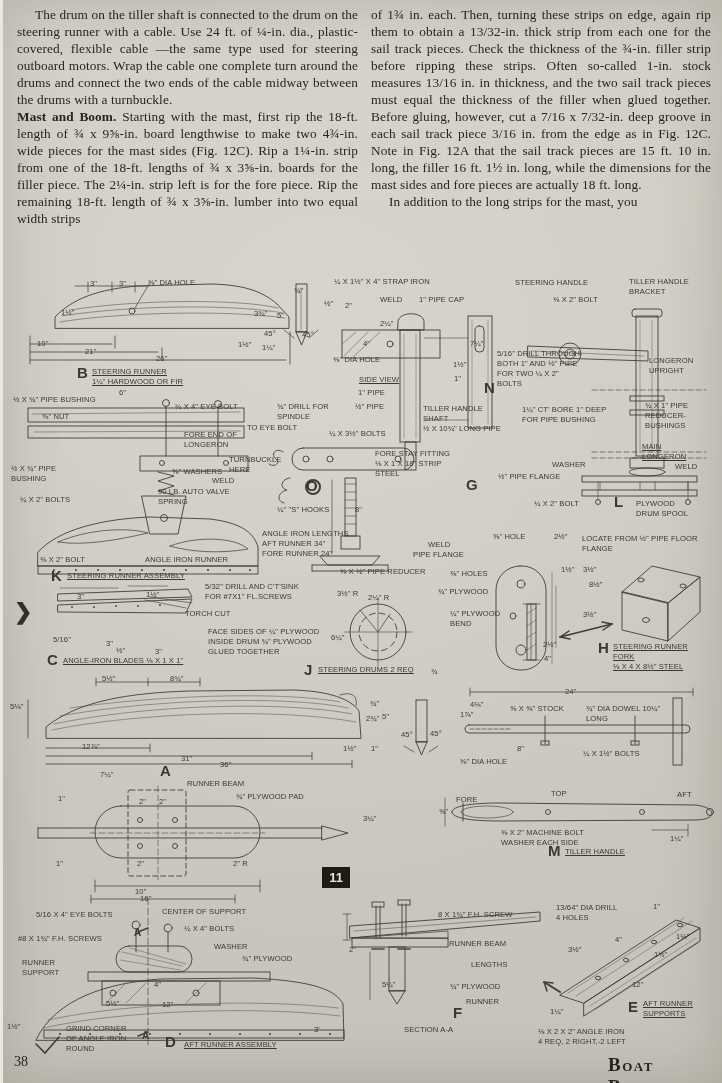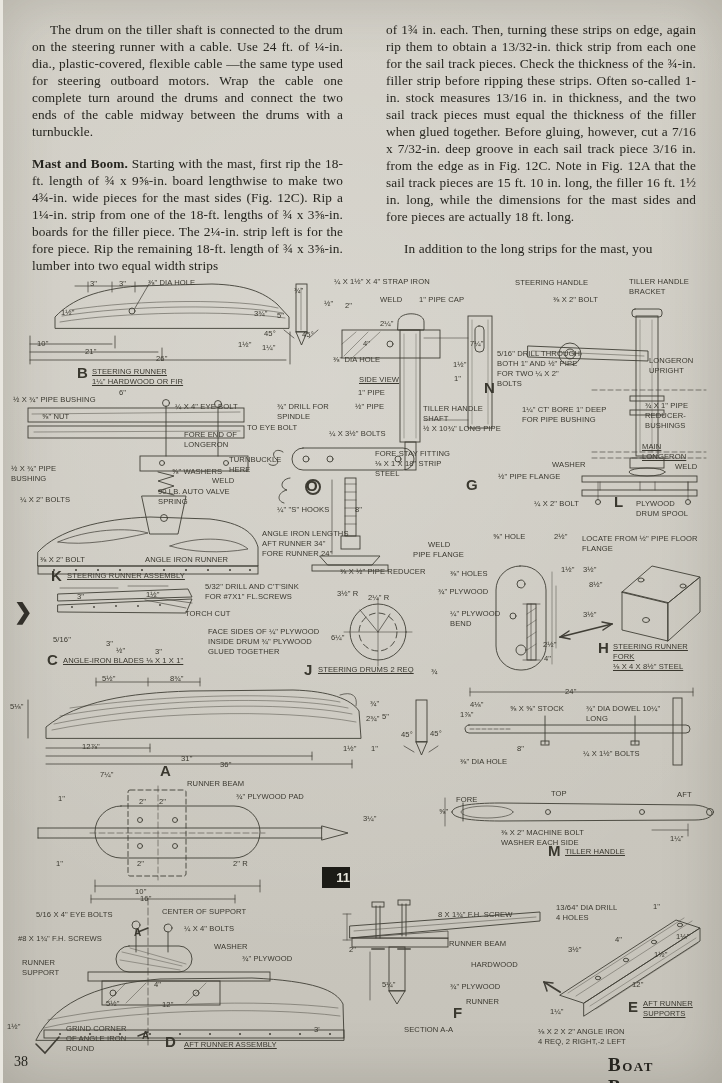--- a/index.html
+++ b/index.html
@@ -8,33 +8,33 @@
   .page{position:relative;width:722px;height:1083px;
     background:
       radial-gradient(120% 90% at 45% 35%, rgba(255,255,255,.18), rgba(0,0,0,0) 60%),
       linear-gradient(180deg,#d2cfc6 0%,#cdcac1 45%,#c6c3ba 100%);
     box-shadow:inset 0 0 60px rgba(70,65,50,.22);}
   .edgeL{position:absolute;left:0;top:0;width:3px;height:1083px;background:#e9e7e0;}
   .col{position:absolute;top:6px;color:#26251f;font-size:13.3px;line-height:17px;
     text-align:justify;letter-spacing:.1px;}
   .col-left{left:17px;width:341px;}
   .col-right{left:371px;width:340px;}
-  .col p{margin:15px;}
+  .col p{margin:0;}
   .ind{text-indent:18px;}
   .lead{font-weight:bold;}
   .diagram{position:absolute;left:0;top:0;width:722px;height:1083px;}
   .art{position:absolute;left:0;top:0;}
   .lb{position:absolute;font-style:normal;font-family:"Liberation Sans",sans-serif;
     font-size:7.6px;line-height:1.3;color:#3a382f;white-space:pre;letter-spacing:.1px;}
   .bg{font-size:15px;font-weight:bold;letter-spacing:0;}
   .sm{font-size:10px;font-weight:bold;}
   .un{text-decoration:underline;}
   .chev{font-size:22px;font-weight:bold;color:#32302a;}
   .badge{position:absolute;left:322px;top:867px;width:28px;height:21px;background:#1c1b16;
-    color:#e6e4da;font:bold 13px/21px "Liberation Sans",sans-serif;text-align:right;}
+    color:#e6e4da;font:bold 13px/21px "Liberation Sans",sans-serif;text-align:center;}
   .pageno{position:absolute;left:14px;top:1054px;font-size:14px;color:#26251f;}
   .brand{position:absolute;left:608px;top:1054px;font-size:19px;color:#26251f;
     font-variant:small-caps;letter-spacing:1.5px;font-weight:bold;}
 </style>
 </head>
 <body>
 
 <div class="page">
   <div class="edgeL"></div>
 
@@ -499,21 +499,21 @@
 OF ANGLE IRON
 ROUND</i>
     <i class="lb bg" style="left:165px;top:1032px">D</i>
     <i class="lb un" style="left:184px;top:1040px">AFT RUNNER ASSEMBLY</i>
     <i class="lb" style="left:314px;top:1025px">3'</i>
     <i class="lb sm" style="left:134px;top:926px">A</i>
     <i class="lb sm" style="left:142px;top:1029px">A</i>
 
     <i class="lb" style="left:438px;top:910px">8 X 1¾" F.H. SCREW</i>
     <i class="lb" style="left:449px;top:939px">RUNNER BEAM</i>
-    <i class="lb" style="left:471px;top:960px">HARDWOOD</i>
+    <i class="lb" style="left:471px;top:960px">LENGTHS</i>
     <i class="lb" style="left:450px;top:982px">¾" PLYWOOD</i>
     <i class="lb" style="left:466px;top:997px">RUNNER</i>
     <i class="lb" style="left:349px;top:945px">2"</i>
     <i class="lb" style="left:382px;top:980px">5¼"</i>
     <i class="lb bg" style="left:453px;top:1003px">F</i>
     <i class="lb" style="left:404px;top:1025px">SECTION A-A</i>
 
     <i class="lb" style="left:556px;top:903px">13/64" DIA DRILL
 4 HOLES</i>
     <i class="lb" style="left:653px;top:902px">1"</i>

